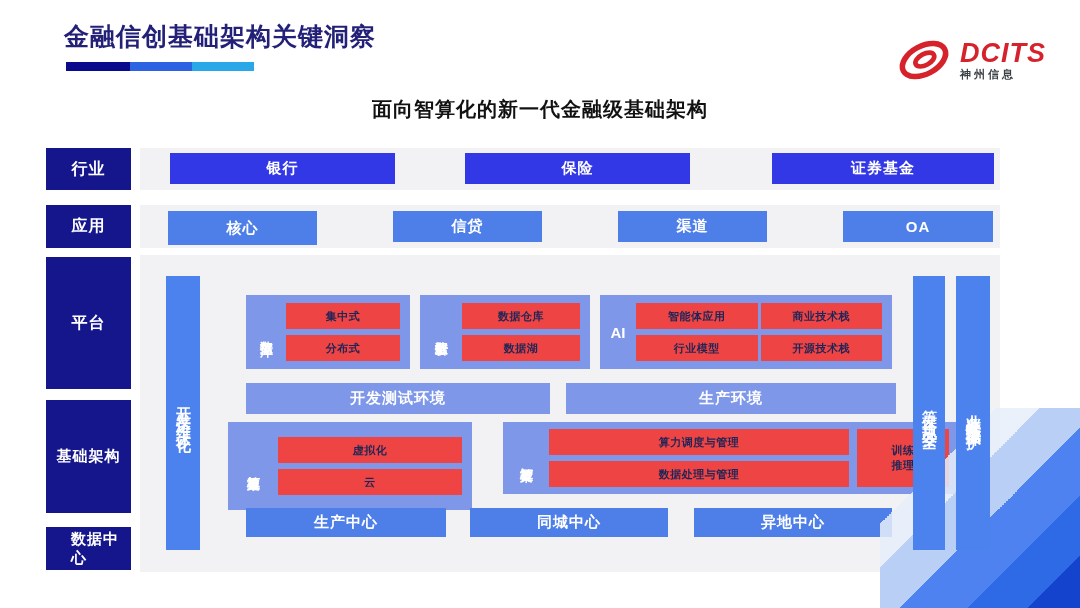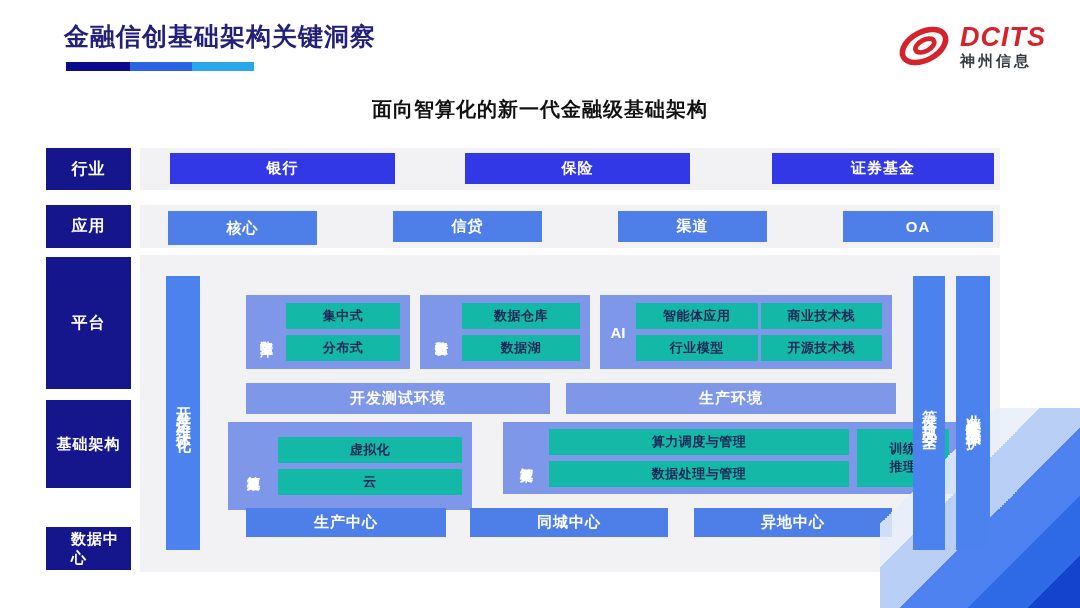--- a/index.html
+++ b/index.html
@@ -11,25 +11,25 @@
   .abs { position:absolute; }
 
   
   .page-title { left:64px; top:20px; font-size:25px; font-weight:bold; color:#232077; letter-spacing:1px;font-family:Liberation Serif, serif; }
   .title-underline { left:66px; top:62px; display:flex; height:9px; }
   .title-underline span { display:block; height:9px; }
   .seg1 { width:64px; background:#0a0a8c; }
   .seg2 { width:62px; background:#2b63e2; }
   .seg3 { width:62px; background:#2aa7e8; }
 
-  .logo { right:34px; top:18px; display:flex; align-items:center; gap:8px; }
+  .logo { right:34px; top:32px; display:flex; align-items:center; gap:8px; }
   .logo-mark { width:56px; height:56px; }
   .logo-text { display:flex; flex-direction:column; line-height:1.05; }
   .logo-brand { color:#d6232b; font-size:27px; font-weight:bold; font-style:italic; letter-spacing:1px; }
-  .logo-sub { color:#383d44; font-size:15px; font-weight:bold; letter-spacing:3px; margin-top:2px; }
+  .logo-sub { color:#383d44; font-size:11px; font-weight:bold; letter-spacing:3px; margin-top:2px; }
 
   .diagram-title { left:0; top:96px; width:1080px; text-align:center; font-size:20px; font-weight:bold; color:#111; letter-spacing:1px; }
 
   
   .side-label {
     left:46px; width:85px; background:#15158c; color:#fff; font-weight:bold;
     display:flex; align-items:center; justify-content:center; font-size:16px; letter-spacing:1px;
   }
 
   
@@ -47,21 +47,21 @@
     display:flex; align-items:center; justify-content:center; z-index:2;
   }
   .vtext { writing-mode:vertical-rl; text-orientation:upright; letter-spacing:5px; }
   .vtext-tight { writing-mode:vertical-rl; text-orientation:upright; letter-spacing:1px; }
 
   
   .group { background:#7e97e9; display:flex; align-items:center; }
   .group-label { color:#fff; font-weight:bold; font-size:13px; flex:0 0 auto; display:flex; align-items:center; justify-content:center; }
   .group-items { display:flex; flex-direction:column; gap:6px; flex:1 1 auto; padding-right:10px; }
   .lite {
-    background:#14b8a6; color:#1e2657; font-weight:bold; font-size:13px;
+    background:#ef4444; color:#1e2657; font-weight:bold; font-size:11px;
     display:flex; align-items:center; justify-content:center; height:26px; letter-spacing:0.5px;
   }
   .ai-grid { display:grid; grid-template-columns:1fr 1fr; gap:6px 3px; flex:1; padding-right:10px; }
 
   .train-box { white-space:pre-line; text-align:center; line-height:1.35; }
 
   
   .corner {
     right:0; bottom:0; width:200px; height:200px; z-index:1;
     background:linear-gradient(to top left,
@@ -100,21 +100,21 @@
 
 <div class="abs strip" style="top:148px;height:42px;"></div>
 <div class="abs strip" style="top:205px;height:43px;"></div>
 <div class="abs strip" style="top:255px;height:317px;"></div>
 
 <div class="abs corner"></div>
 
 <div class="abs side-label" style="top:148px;height:42px;">行业</div>
 <div class="abs side-label" style="top:205px;height:43px;">应用</div>
 <div class="abs side-label" style="top:257px;height:132px;">平台</div>
-<div class="abs side-label" style="top:400px;height:88px;font-size:15px;">基础架构</div>
+<div class="abs side-label" style="top:400px;height:113px;font-size:15px;">基础架构</div>
 <div class="abs side-label" style="top:527px;height:43px;font-size:15px;padding-left:25px;">数据中心</div>
 
 <div class="abs box royal" style="left:170px;top:153px;width:225px;height:31px;">银行</div>
 <div class="abs box royal" style="left:465px;top:153px;width:225px;height:31px;">保险</div>
 <div class="abs box royal" style="left:772px;top:153px;width:222px;height:31px;">证券基金</div>
 
 <div class="abs box blue-mid" style="left:168px;top:211px;width:149px;height:34px;">核心</div>
 <div class="abs box blue-mid" style="left:393px;top:211px;width:149px;height:31px;">信贷</div>
 <div class="abs box blue-mid" style="left:618px;top:211px;width:149px;height:31px;">渠道</div>
 <div class="abs box blue-mid" style="left:843px;top:211px;width:150px;height:31px;">OA</div>

